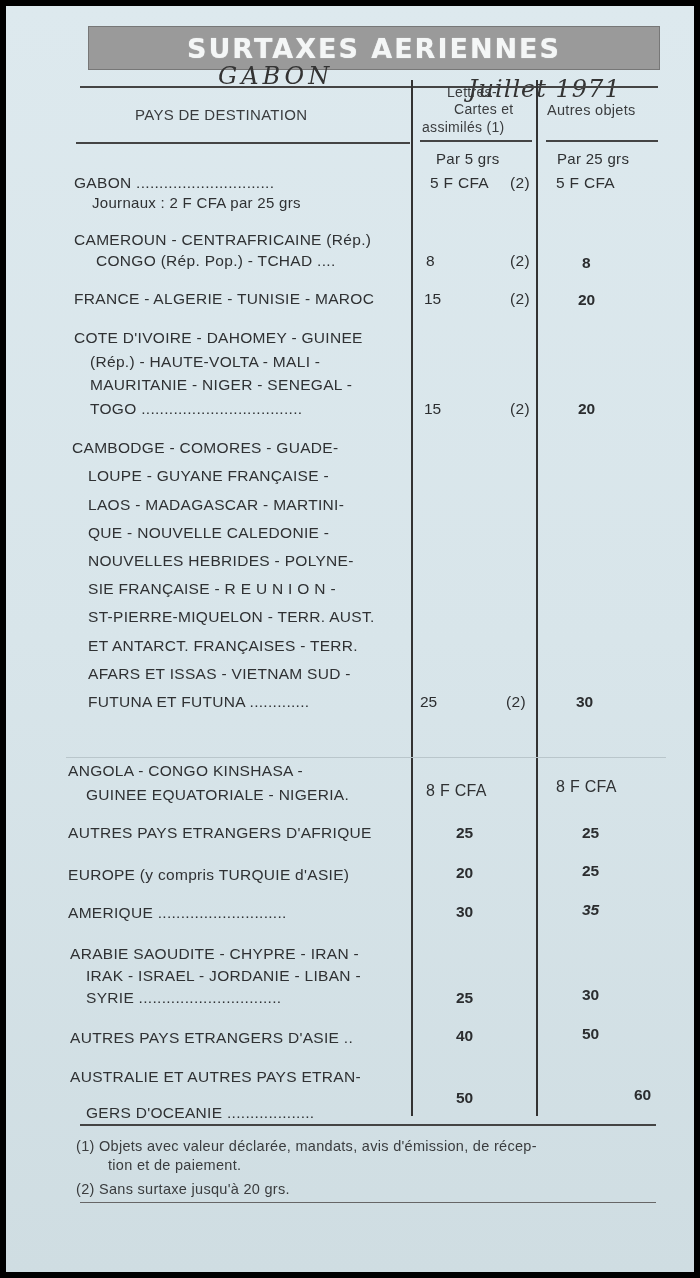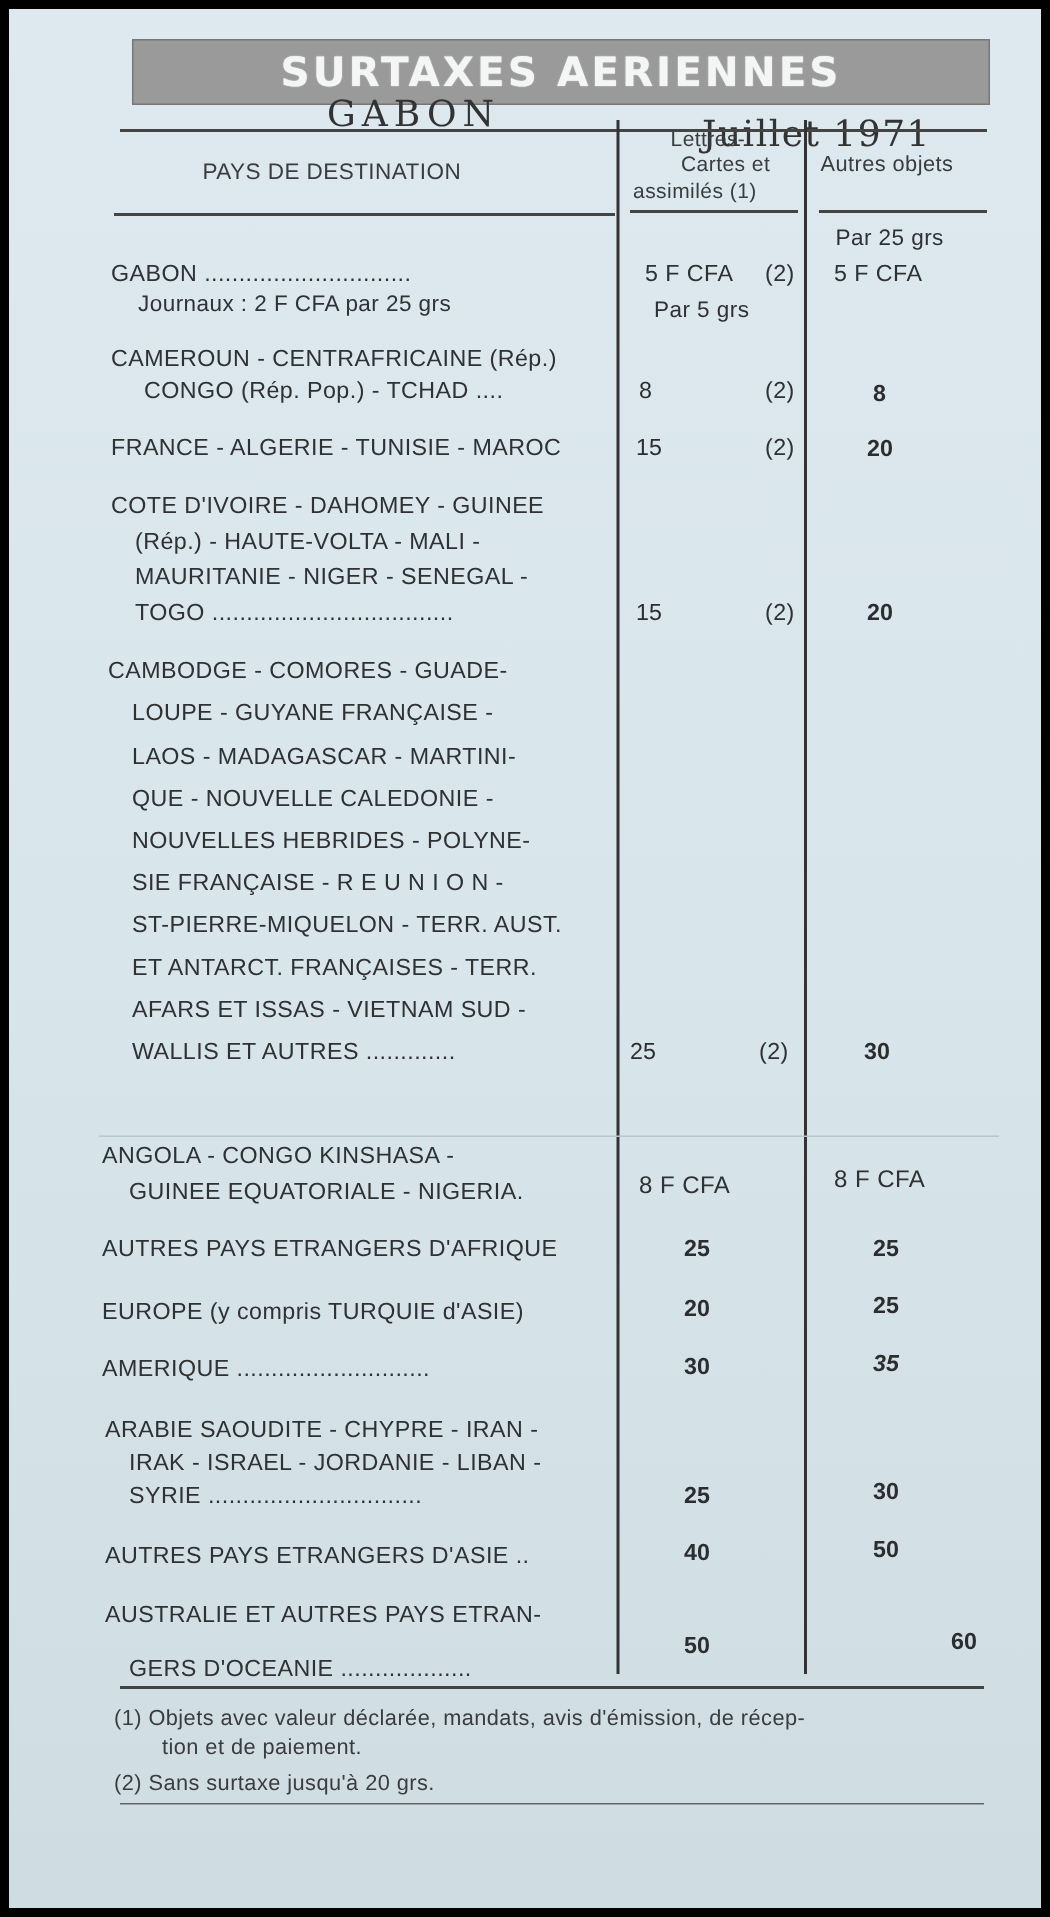--- a/index.html
+++ b/index.html
@@ -14,21 +14,21 @@
     .banner {
       position: absolute; left: 82px; top: 20px; width: 570px; height: 42px;
       background: #9a9a9a; border: 1px solid #777;
       display: flex; align-items: center; justify-content: center;
     }
     .banner span {
       color: #f4f6f6; font-weight: bold; font-size: 27px; letter-spacing: 2px;
       font-family: "DejaVu Sans", sans-serif; text-shadow: 0 0 1px #ddd;
     }
     .hand {
-      position: absolute; font-family: "DejaVu Serif", serif; 
+      position: absolute; font-family: "DejaVu Serif", serif; font-style: italic;
       color: #333; font-size: 24px; letter-spacing: 4px; text-align: right;
     }
     .hline { position: absolute; height: 2px; background: #444; }
     .vline { position: absolute; width: 2px; background: #333; }
     .txt { position: absolute; color: #2f3133; font-size: 15.5px; white-space: nowrap; letter-spacing: 0.3px; }
     .hdr { color: #3a3c3e; font-size: 15px; }
     .val { position: absolute; color: #2b2d2f; font-size: 15.5px; font-weight: bold; white-space: nowrap; }
     .note { position: absolute; color: #3a3c3e; font-size: 14.5px; white-space: nowrap; letter-spacing: 0.3px; }
   </style>
 </head>
@@ -51,21 +51,21 @@
   <div class="txt hdr" style="left:416px; top:113px; font-size:14px;">assimilés  (1)</div>
   <div class="txt hdr" style="left:541px; top:96px; font-size:14.5px;">Autres objets</div>
 
   <div class="hline" style="left:70px; top:136px; width:334px;"></div>
   <div class="hline" style="left:414px; top:134px; width:112px;"></div>
   <div class="hline" style="left:540px; top:134px; width:112px;"></div>
 
   <div class="vline" style="left:405px; top:74px; height:1036px;"></div>
   <div class="vline" style="left:530px; top:74px; height:1036px;"></div>
 
-  <div class="txt" style="left:430px; top:144px; font-size:15px;margin-top:48px;">Par 5 grs</div>
+  <div class="txt" style="left:430px; top:144px; font-size:15px;">Par 5 grs</div>
   <div class="txt" style="left:551px; top:144px; font-size:15px;">Par 25 grs</div>
 
   <div>
     <div class="txt" style="left:68px; top:168px;">GABON  ..............................</div>
     <div class="txt" style="left:86px; top:188px; font-size:15px;">Journaux : 2 F CFA par 25 grs</div>
     <div class="txt" style="left:424px; top:168px; font-size:15.5px;">5 F CFA</div>
     <div class="txt" style="left:504px; top:168px;">(2)</div>
     <div class="txt" style="left:550px; top:168px;">5 F CFA</div>
   </div>
 
@@ -97,21 +97,21 @@
   <div>
     <div class="txt" style="left:66px; top:433px;">CAMBODGE - COMORES - GUADE-</div>
     <div class="txt" style="left:82px; top:461px;">LOUPE  -  GUYANE  FRANÇAISE  -</div>
     <div class="txt" style="left:82px; top:490px;">LAOS - MADAGASCAR - MARTINI-</div>
     <div class="txt" style="left:82px; top:518px;">QUE  -  NOUVELLE  CALEDONIE  -</div>
     <div class="txt" style="left:82px; top:546px;">NOUVELLES HEBRIDES - POLYNE-</div>
     <div class="txt" style="left:82px; top:574px;">SIE  FRANÇAISE  -  R E U N I O N  -</div>
     <div class="txt" style="left:82px; top:602px;">ST-PIERRE-MIQUELON - TERR. AUST.</div>
     <div class="txt" style="left:82px; top:631px;">ET ANTARCT. FRANÇAISES - TERR.</div>
     <div class="txt" style="left:82px; top:659px;">AFARS ET ISSAS - VIETNAM SUD -</div>
-    <div class="txt" style="left:82px; top:687px;">WALLIS  ET  AUTRES  .............</div>
+    <div class="txt" style="left:82px; top:687px;">FUTUNA  ET  FUTUNA  .............</div>
     <div class="val" style="left:414px; top:687px; font-weight:normal;">25</div>
     <div class="txt" style="left:500px; top:687px;">(2)</div>
     <div class="val" style="left:570px; top:687px;">30</div>
   </div>
 
   <div class="hline" style="left:60px; top:751px; width:600px; height:1px; background:#b9c6cb;"></div>
 
   <div>
     <div class="txt" style="left:62px; top:756px;">ANGOLA  -  CONGO  KINSHASA  -</div>
     <div class="txt" style="left:80px; top:780px;">GUINEE EQUATORIALE - NIGERIA.</div>

